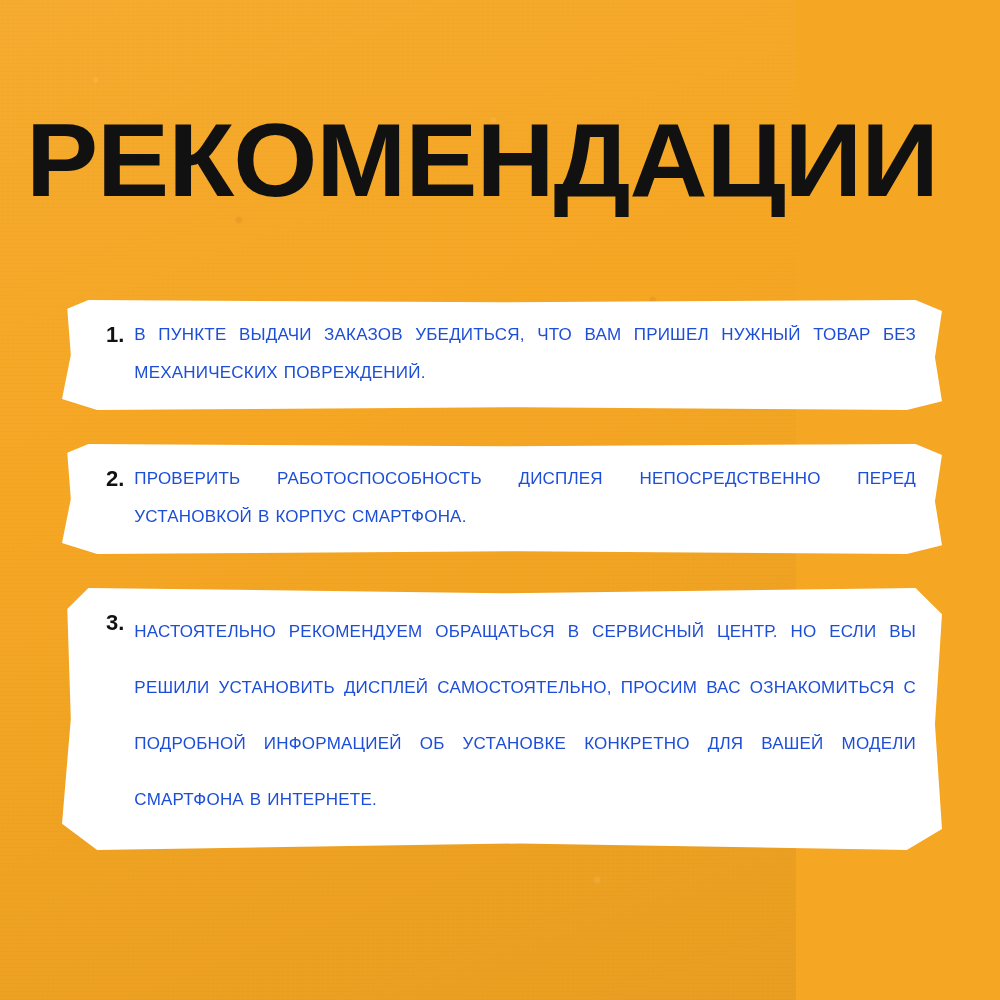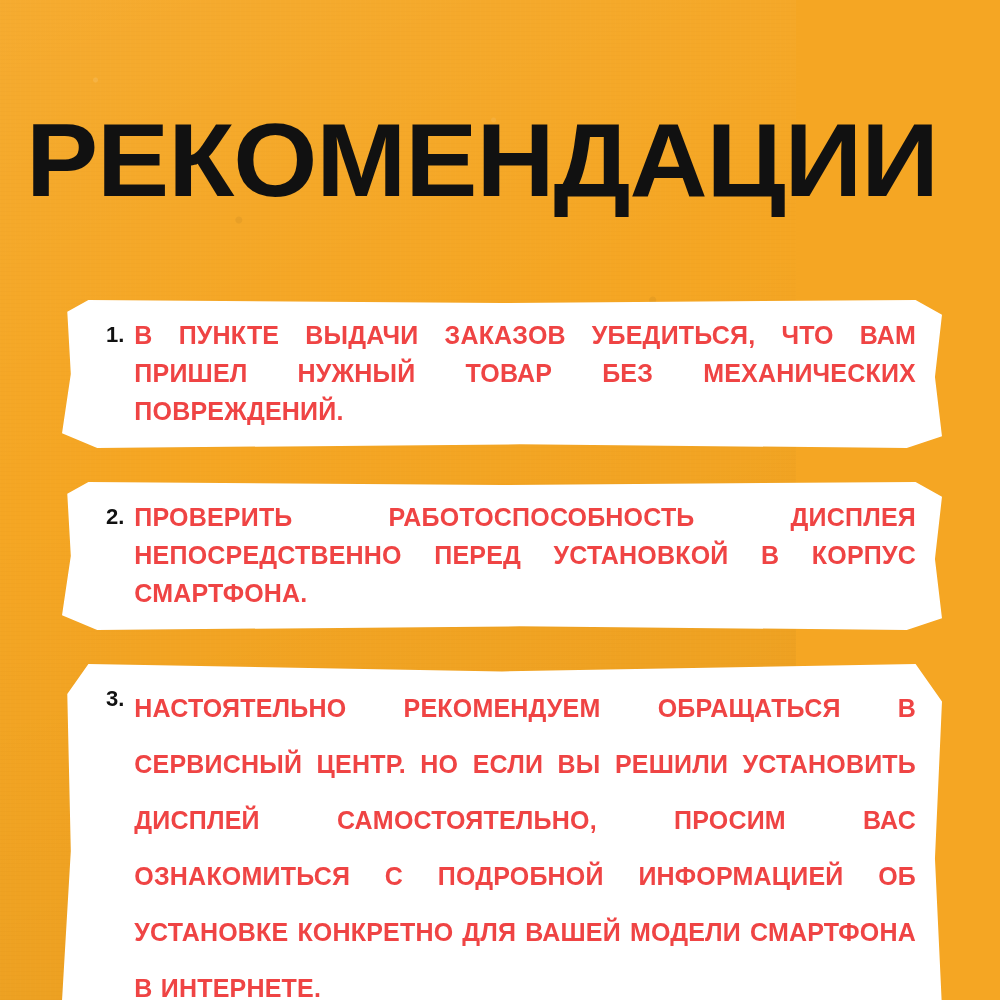--- a/index.html
+++ b/index.html
@@ -95,24 +95,24 @@
     font-weight: 700;
     font-size: 22px;
     line-height: 38px;
     color: #111111;
     padding-right: 10px;
     padding-left: 18px;
   }
 
   .text {
     flex: 1 1 auto;
-    font-weight: 700;
-    font-size: 25px;
+    font-weight: 400;
+    font-size: 17px;
     line-height: 38px;
-    color: #ef4444;
+    color: #1d4ed8;
     text-transform: uppercase;
     text-align: justify;
     text-align-last: left;
     letter-spacing: 0.2px;
     word-spacing: 1px;
   }
 
   .item-3 .text { line-height: 56px; }
   .item-3 { padding-bottom: 22px; }
 </style>

